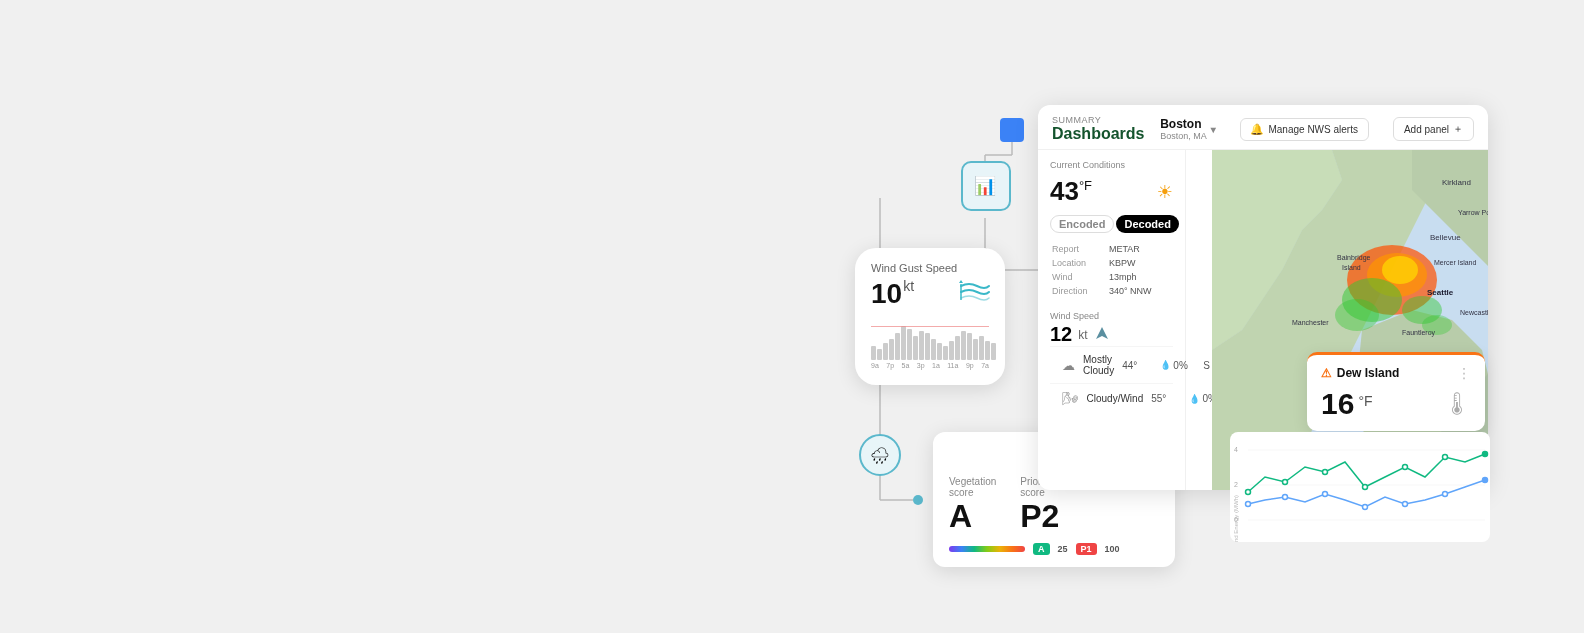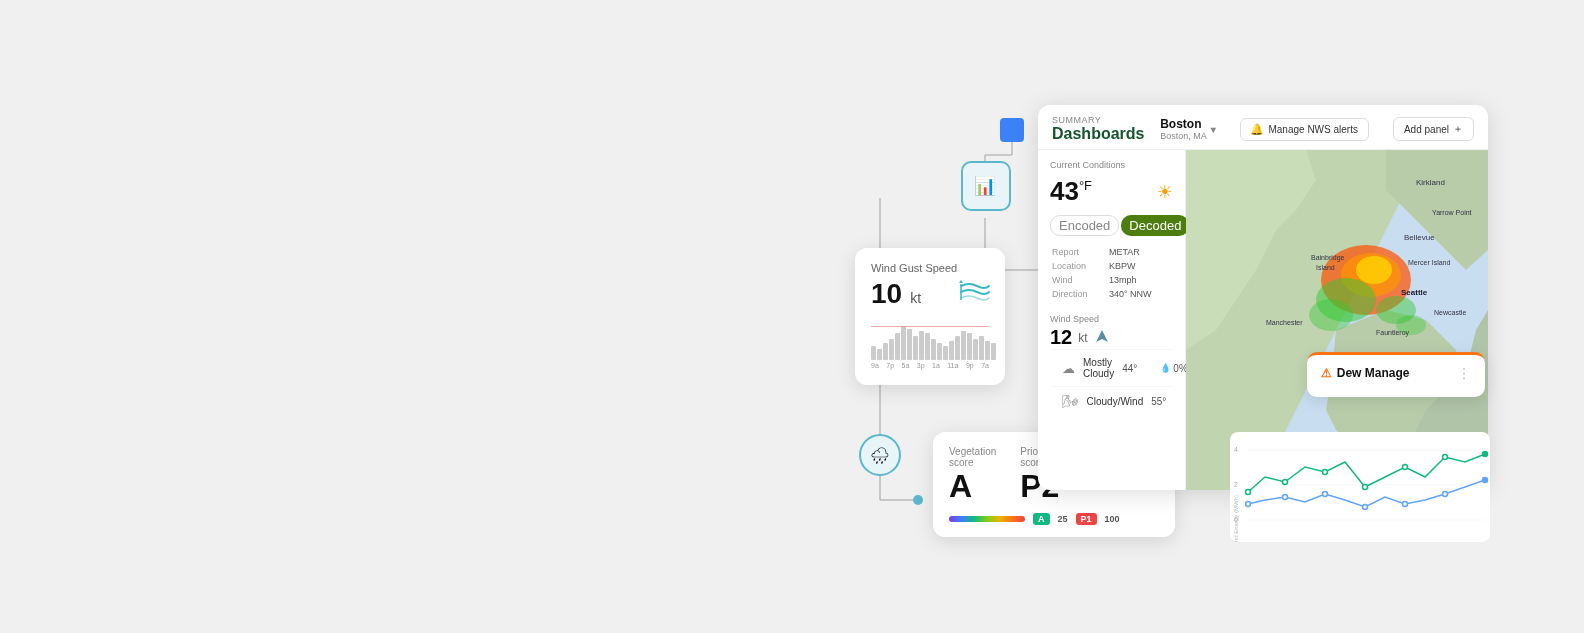--- a/index.html
+++ b/index.html
@@ -25,36 +25,35 @@
       pointer-events: none;
     }
 
     
     .wind-gust-card {
       position: absolute;
       left: 855px;
       top: 248px;
       width: 150px;
       background: #fff;
-      border-radius: 12px;
+      border-radius: 21px;
       box-shadow: 0 4px 20px rgba(0,0,0,0.12);
       padding: 14px 16px 12px;
     }
     .wind-gust-card .card-title {
       font-size: 11px;
       color: #666;
       margin-bottom: 4px;
     }
     .wind-gust-card .card-value {
       font-size: 28px;
       font-weight: 600;
       color: #111;
       display: flex;
-      align-items: flex-end;
-      gap: 8px;
+      gap: 1px;
     }
     .wind-gust-card .card-value .unit {
       font-size: 14px;
       font-weight: 400;
       color: #555;
       margin-bottom: 4px;
     }
     .wind-gust-card .card-icon {
       position: absolute;
       right: 14px;
@@ -100,20 +99,21 @@
       padding: 14px 16px 12px;
     }
     .veg-card .scores-row {
       display: flex;
       gap: 24px;
       align-items: flex-start;
     }
     .veg-card .score-block .score-label {
       font-size: 10px;
       color: #888;
+      margin-top: 30px;
     }
     .veg-card .score-block .score-value {
       font-size: 32px;
       font-weight: 700;
       color: #111;
     }
     .veg-card .work-btn {
       background: #2563eb;
       color: #fff;
       border: none;
@@ -253,25 +253,26 @@
     .weather-sun { font-size: 18px; color: #f59e0b; }
 
     .tabs-row {
       display: flex;
       gap: 2px;
       margin-bottom: 8px;
     }
     .tab-pill {
       padding: 2px 8px;
       border-radius: 10px;
-      font-size: 13px;
+      font-size: 11px;
       cursor: pointer;
       border: none;
-    }
-    .tab-pill.active { background: #4d7c0f; color: #fff; }
+      font-weight: bold;
+    }
+    .tab-pill.active { background: #000000; color: #fff; }
     .tab-pill.inactive { background: transparent; color: #888; border: 1px solid #ddd; }
 
     .meta-table { width: 100%; }
     .meta-table td {
       font-size: 9px;
       padding: 1px 0;
       color: #555;
     }
     .meta-table td:first-child { color: #999; width: 55px; }
 
@@ -302,20 +303,21 @@
     .forecast-rain { color: #555; font-size: 10px; display: flex; align-items: center; gap: 2px; min-width: 35px; }
     .forecast-wind { color: #555; font-size: 10px; min-width: 50px; }
     .drop-icon { color: #60a5fa; font-size: 9px; }
 
     
     .dash-map {
       flex: 1;
       position: relative;
       overflow: hidden;
       background: #1d4ed8;
+      margin-left: 26px;
     }
 
     
     .dew-point-card {
       position: absolute;
       left: 1307px;
       top: 352px;
       width: 178px;
       background: #fff;
       border-radius: 10px;
@@ -595,23 +597,30 @@
           <text x="205" y="225" font-size="7" fill="#334" font-family="sans-serif">Lakeridge</text>
         </svg>
       </div>
     </div>
   </div>
 
   <div class="dew-point-card">
     <div class="dew-point-header">
       <div class="dew-point-title">
         <span class="warning-icon">⚠</span>
-        <span>Dew Manage</span>
+        <span>Dew Island</span>
       </div>
       <span class="dew-point-menu">⋮</span>
+    </div>
+    <div style="display:flex;align-items:center;justify-content:space-between;">
+      <div class="dew-point-value">
+        <span>16</span>
+        <span class="deg">°F</span>
+      </div>
+      <span style="font-size:22px;color:#aaa;">🌡</span>
     </div>
   </div>
 
   <div class="mini-line-chart">
     <svg width="260" height="110" viewBox="0 0 260 110" xmlns="http://www.w3.org/2000/svg">
       <rect width="260" height="110" fill="white" rx="8"></rect>
 
       <text x="4" y="20" font-size="7" fill="#aaa">4</text>
       <text x="4" y="55" font-size="7" fill="#aaa">2</text>
       <text x="4" y="90" font-size="7" fill="#aaa">0</text>

